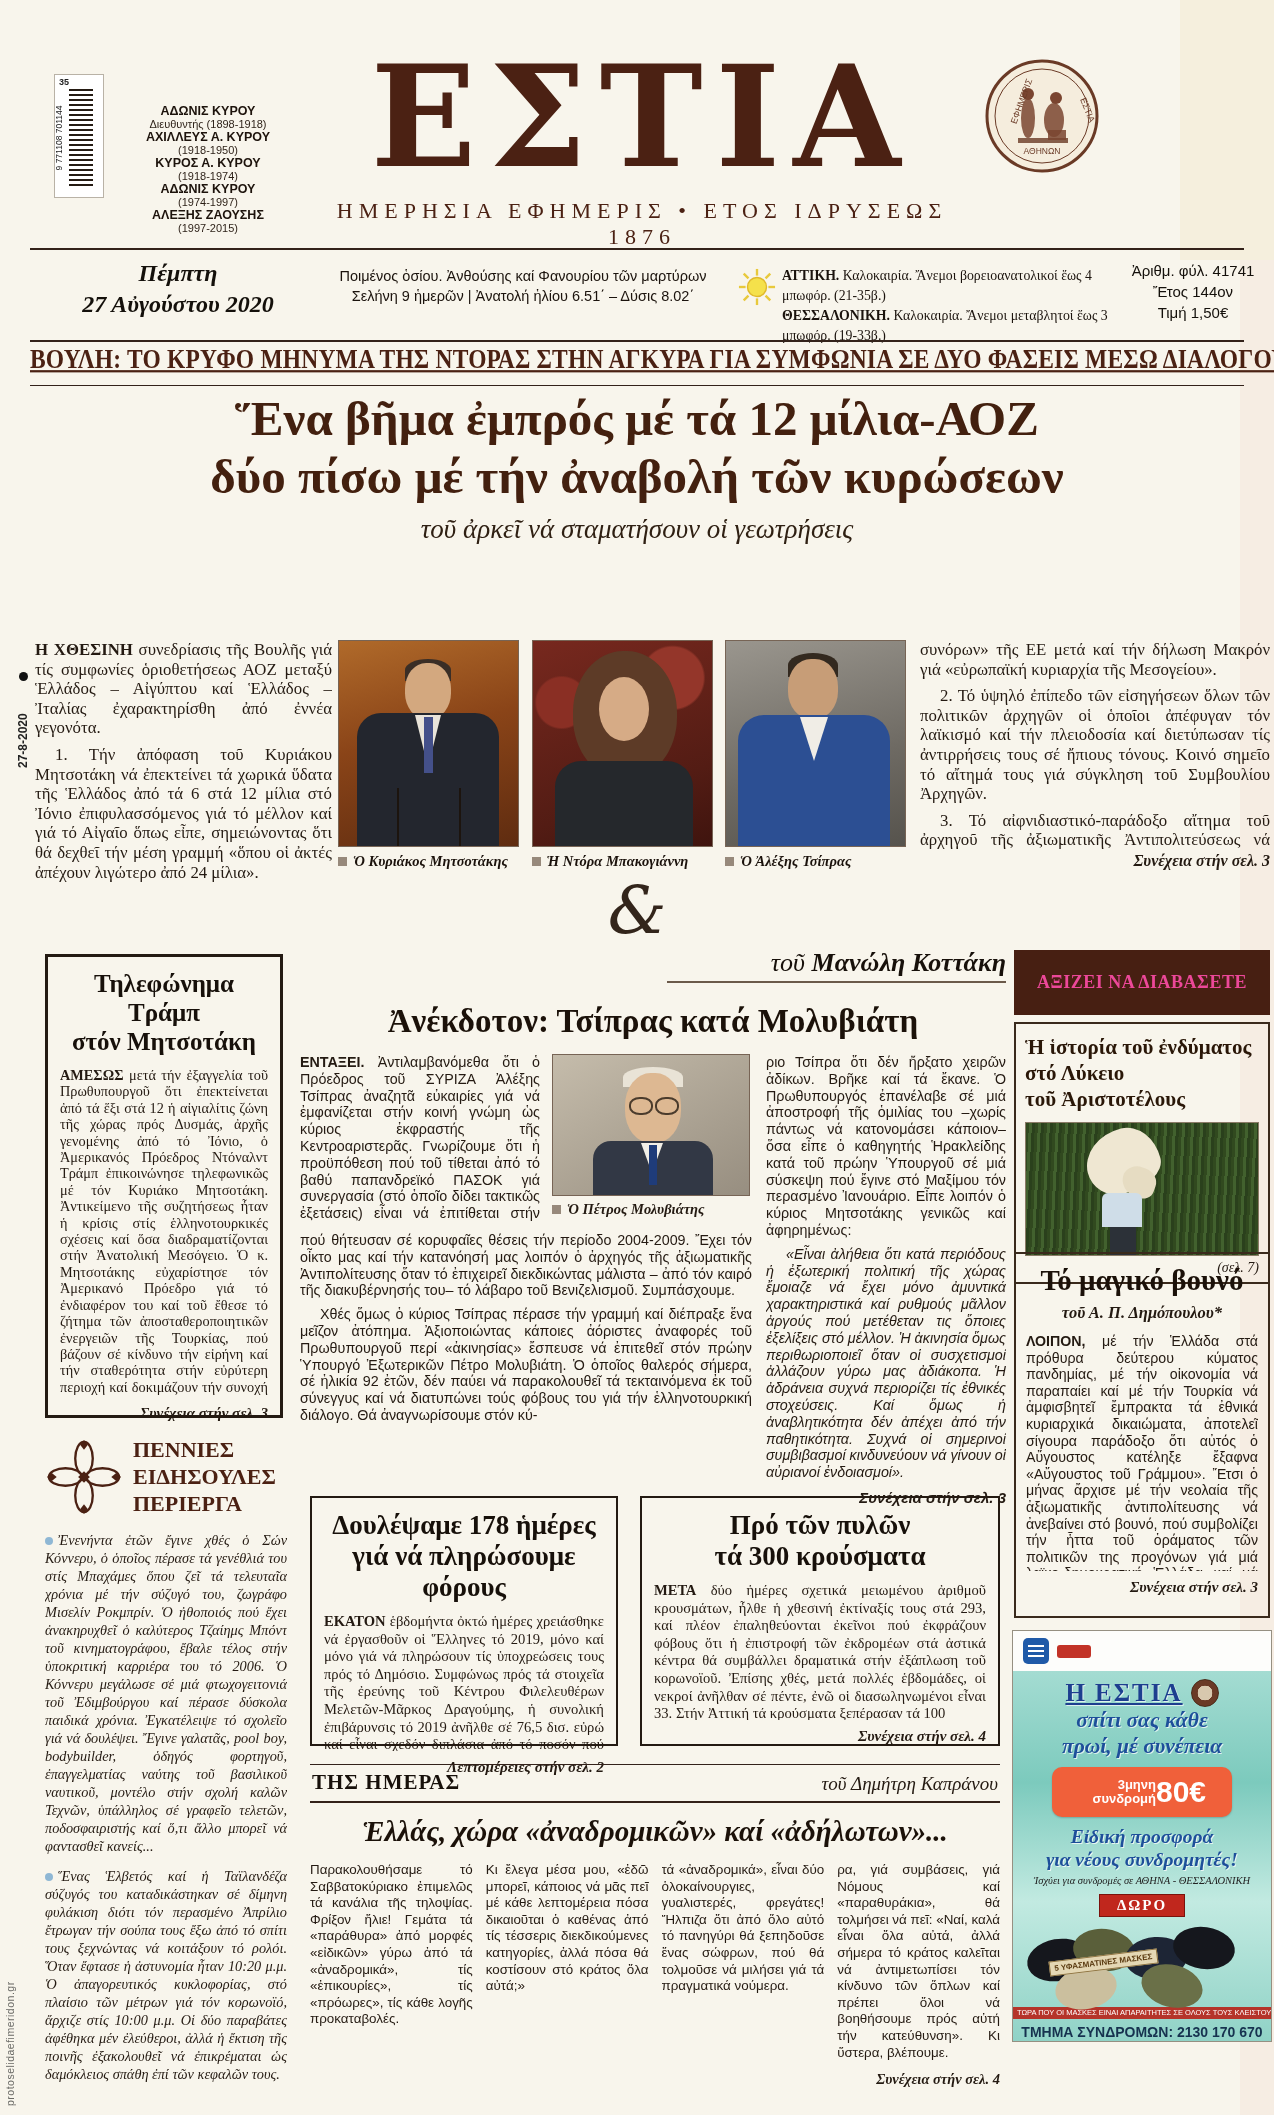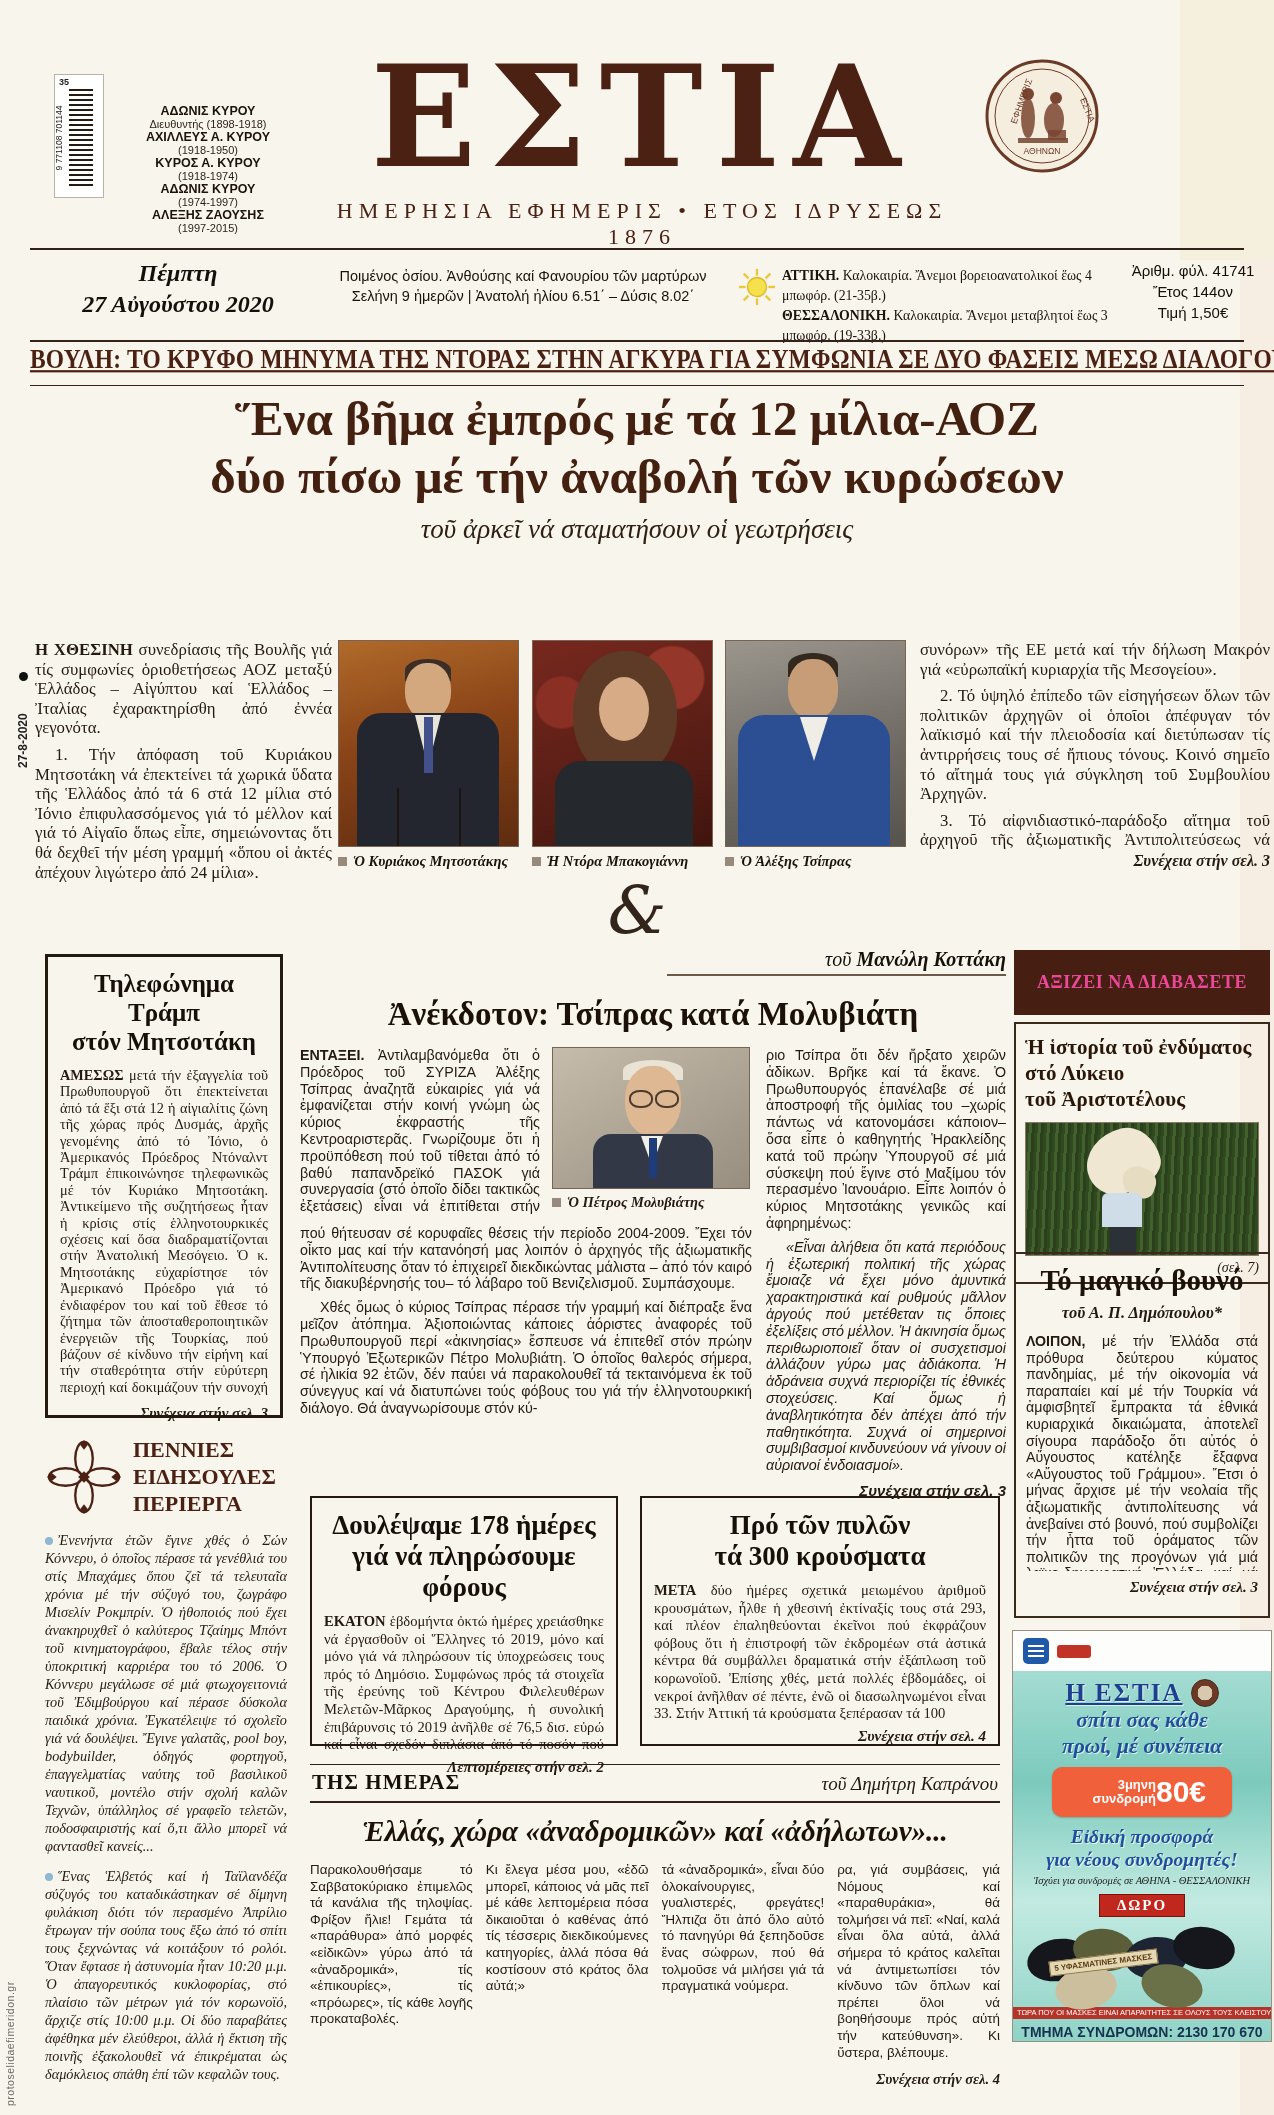--- a/index.html
+++ b/index.html
@@ -75,21 +75,21 @@
   
   .amp{left:0;top:872px;width:1274px;text-align:center;font-family:"DejaVu Serif",serif;font-style:italic;
        font-size:66px;color:#33251b;}
   
   .trump{left:45px;top:954px;width:238px;height:464px;border:3px solid #241a12;box-sizing:border-box;padding:12px 12px 8px;}
   .trump-title{text-align:center;font-weight:bold;font-size:25px;line-height:29px;color:#17100a;}
   .trump-body{margin-top:11px;height:330px;overflow:hidden;font-size:14.3px;line-height:16.4px;}
   .cont{ text-align:right;font-weight:bold;font-style:italic;font-size:15px;margin-top:8px;}
   
   .kott{left:300px;top:948px;width:706px;}
-  .kott-byline{text-align:right;font-style:italic;font-size:20px;color:#17100a;}
+  .kott-byline{text-align:right;font-style:italic;font-size:26px;color:#17100a;}
   .kott-byline b{font-weight:bold;}
   .byline-rule{margin-left:52%;height:2px;background:#6b5a4a;margin-top:3px;}
   .kott-title{text-align:center;font-weight:bold;font-size:33px;color:#1b1109;margin-top:20px;}
   .kott-grid{display:flex;gap:14px;margin-top:14px;}
   .kott-leftzone{width:452px;}
   .kl-top{display:flex;gap:12px;}
   .kl-text{width:240px;font:14.3px/16.8px "Liberation Sans",sans-serif;height:168px;overflow:hidden;}
   .kl-photo{position:relative;width:196px;height:140px;border:1px solid #776455;overflow:hidden;
             background:linear-gradient(150deg,#c5bcab,#978e80);}
   .ph-moly .face{left:72px;top:18px;width:56px;height:70px;border-radius:46%;background:#ddb892;}

